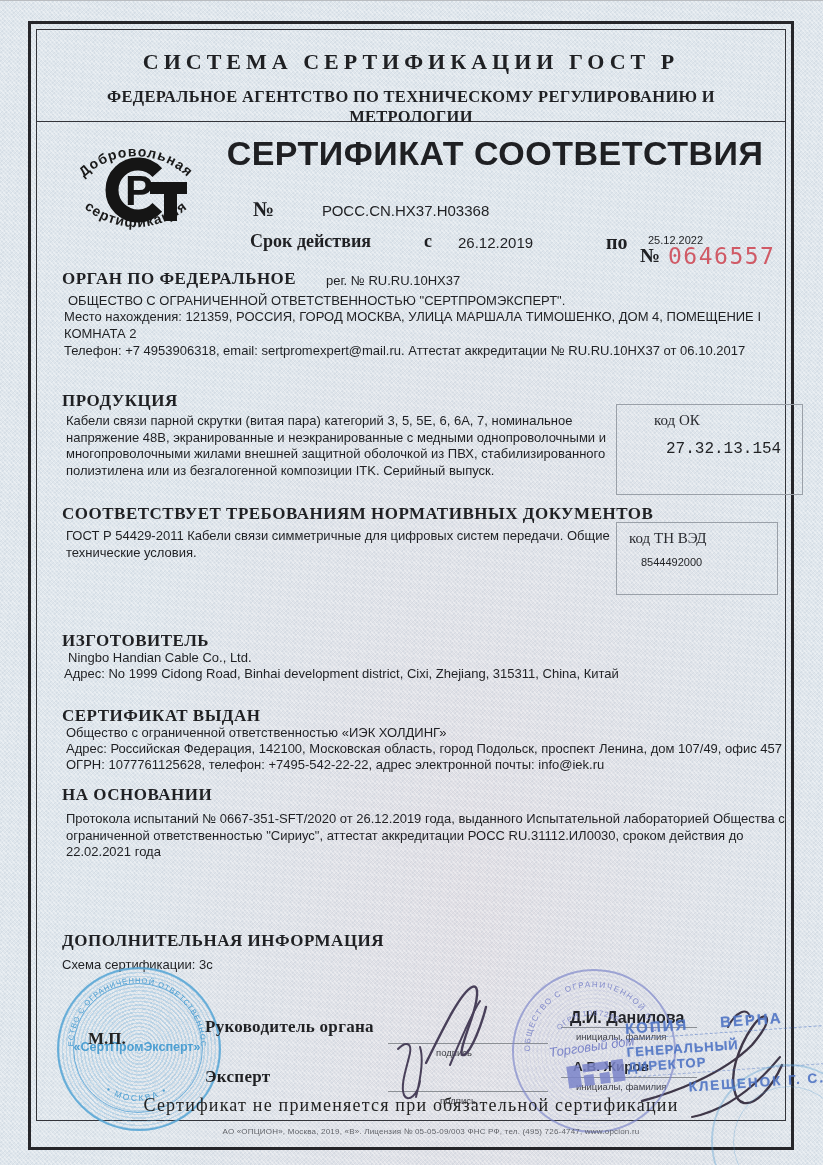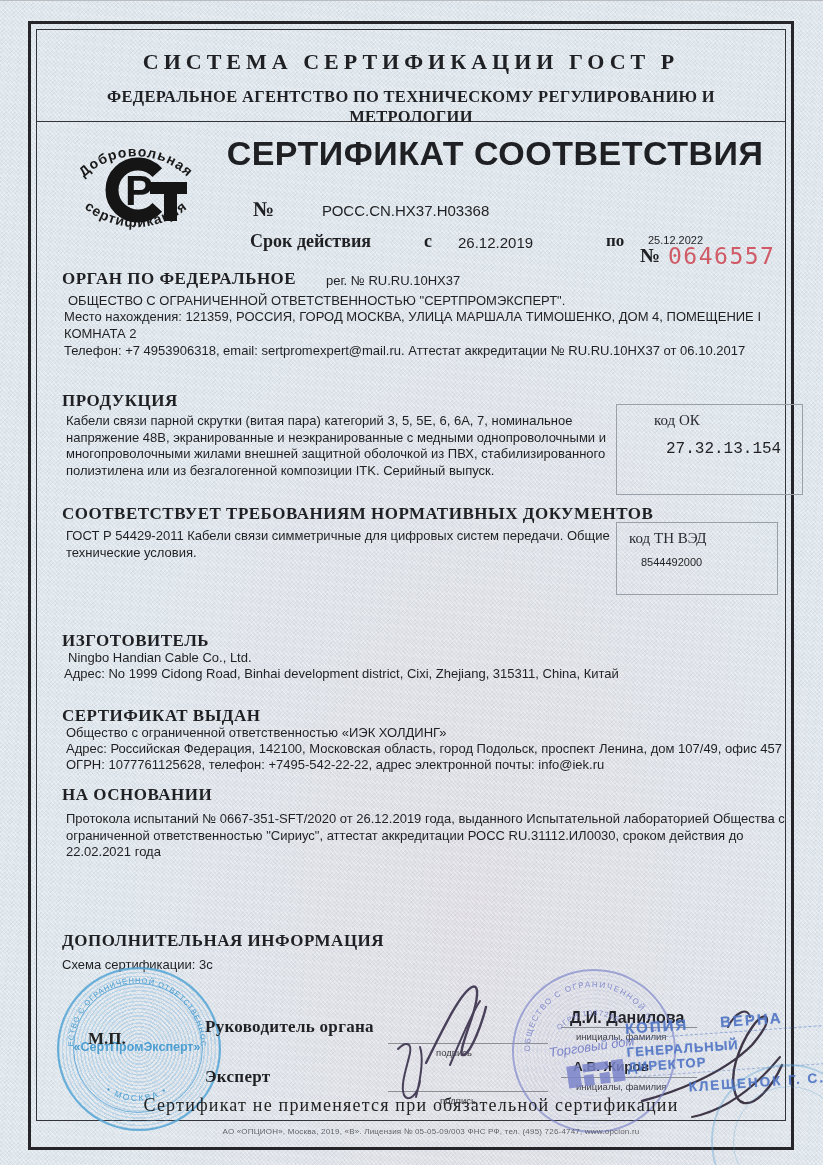--- a/index.html
+++ b/index.html
@@ -84,21 +84,21 @@
   </svg>
 
   <div class="abs doc-title">СЕРТИФИКАТ СООТВЕТСТВИЯ</div>
 
   <div class="abs no-label" style="left:253px;top:196px;">№</div>
   <div class="abs" style="left:322px;top:201px;font-size:15px;">РОСС.CN.HX37.H03368</div>
 
   <div class="abs serif" style="left:250px;top:230px;font-weight:bold;font-size:18px;">Срок действия</div>
   <div class="abs serif" style="left:424px;top:230px;font-weight:bold;font-size:18px;">с</div>
   <div class="abs" style="left:458px;top:233px;font-size:15px;">26.12.2019</div>
-  <div class="abs serif" style="left:606px;top:230px;font-weight:bold;font-size:17px;">по</div>
+  <div class="abs serif" style="left:606px;top:230px;font-weight:bold;font-size:20px;">по</div>
   <div class="abs" style="left:648px;top:233px;font-size:11px;">25.12.2022</div>
 
   <div class="abs no-label" style="left:640px;top:243px;font-size:20px;">№</div>
   <div class="abs red-number" style="left:668px;top:242px;">0646557</div>
 
   <div class="abs sec-h" style="left:62px;top:268px;">ОРГАН ПО ФЕДЕРАЛЬНОЕ</div>
   <div class="abs" style="left:290px;top:272px;font-size:13px;padding-left:36px;">рег. № RU.RU.10HX37</div>
   <div class="abs body-t" style="left:68px;top:292px;">ОБЩЕСТВО С ОГРАНИЧЕННОЙ ОТВЕТСТВЕННОСТЬЮ "СЕРТПРОМЭКСПЕРТ".</div>
   <div class="abs body-t" style="left:64px;top:308px;width:716px;">Место нахождения: 121359, РОССИЯ, ГОРОД МОСКВА, УЛИЦА МАРШАЛА ТИМОШЕНКО, ДОМ 4, ПОМЕЩЕНИЕ I КОМНАТА 2</div>
   <div class="abs body-t" style="left:64px;top:342px;">Телефон: +7 4953906318, email: sertpromexpert@mail.ru. Аттестат аккредитации № RU.RU.10HX37 от 06.10.2017</div>

